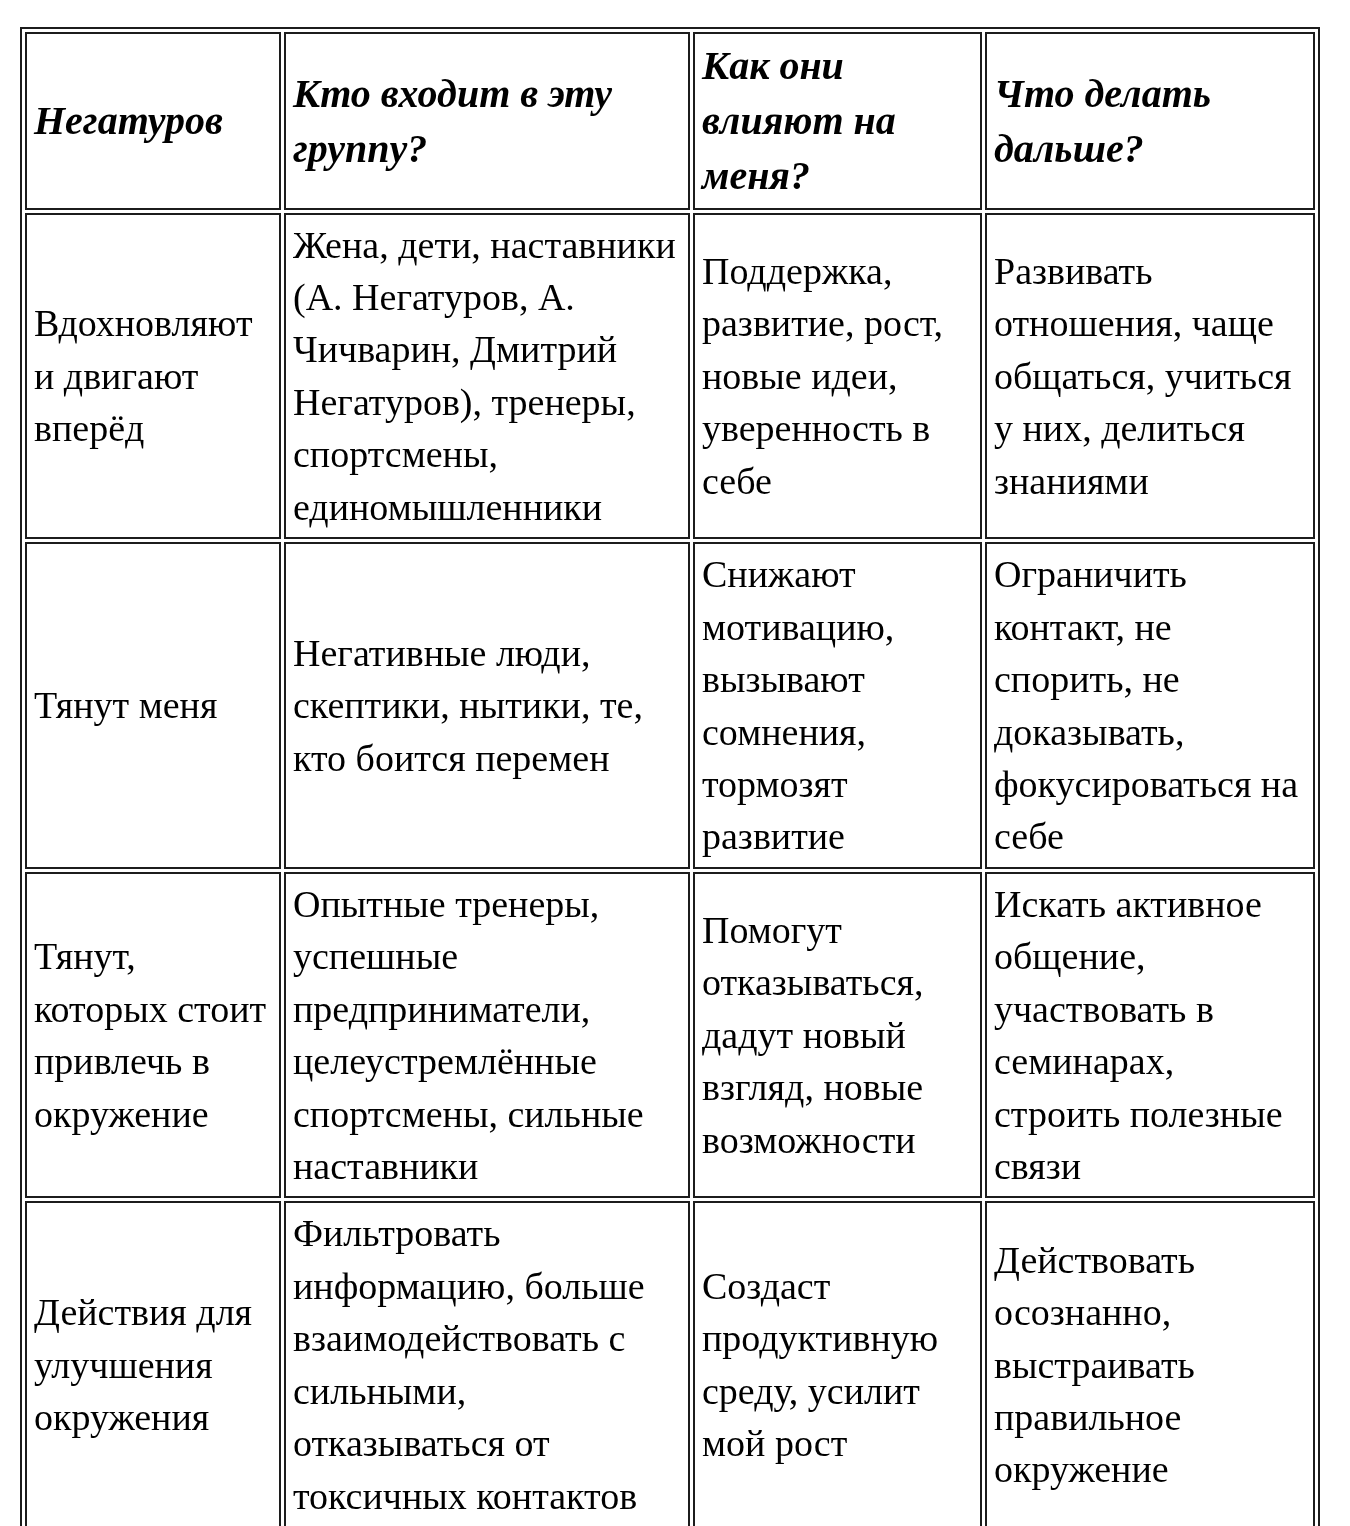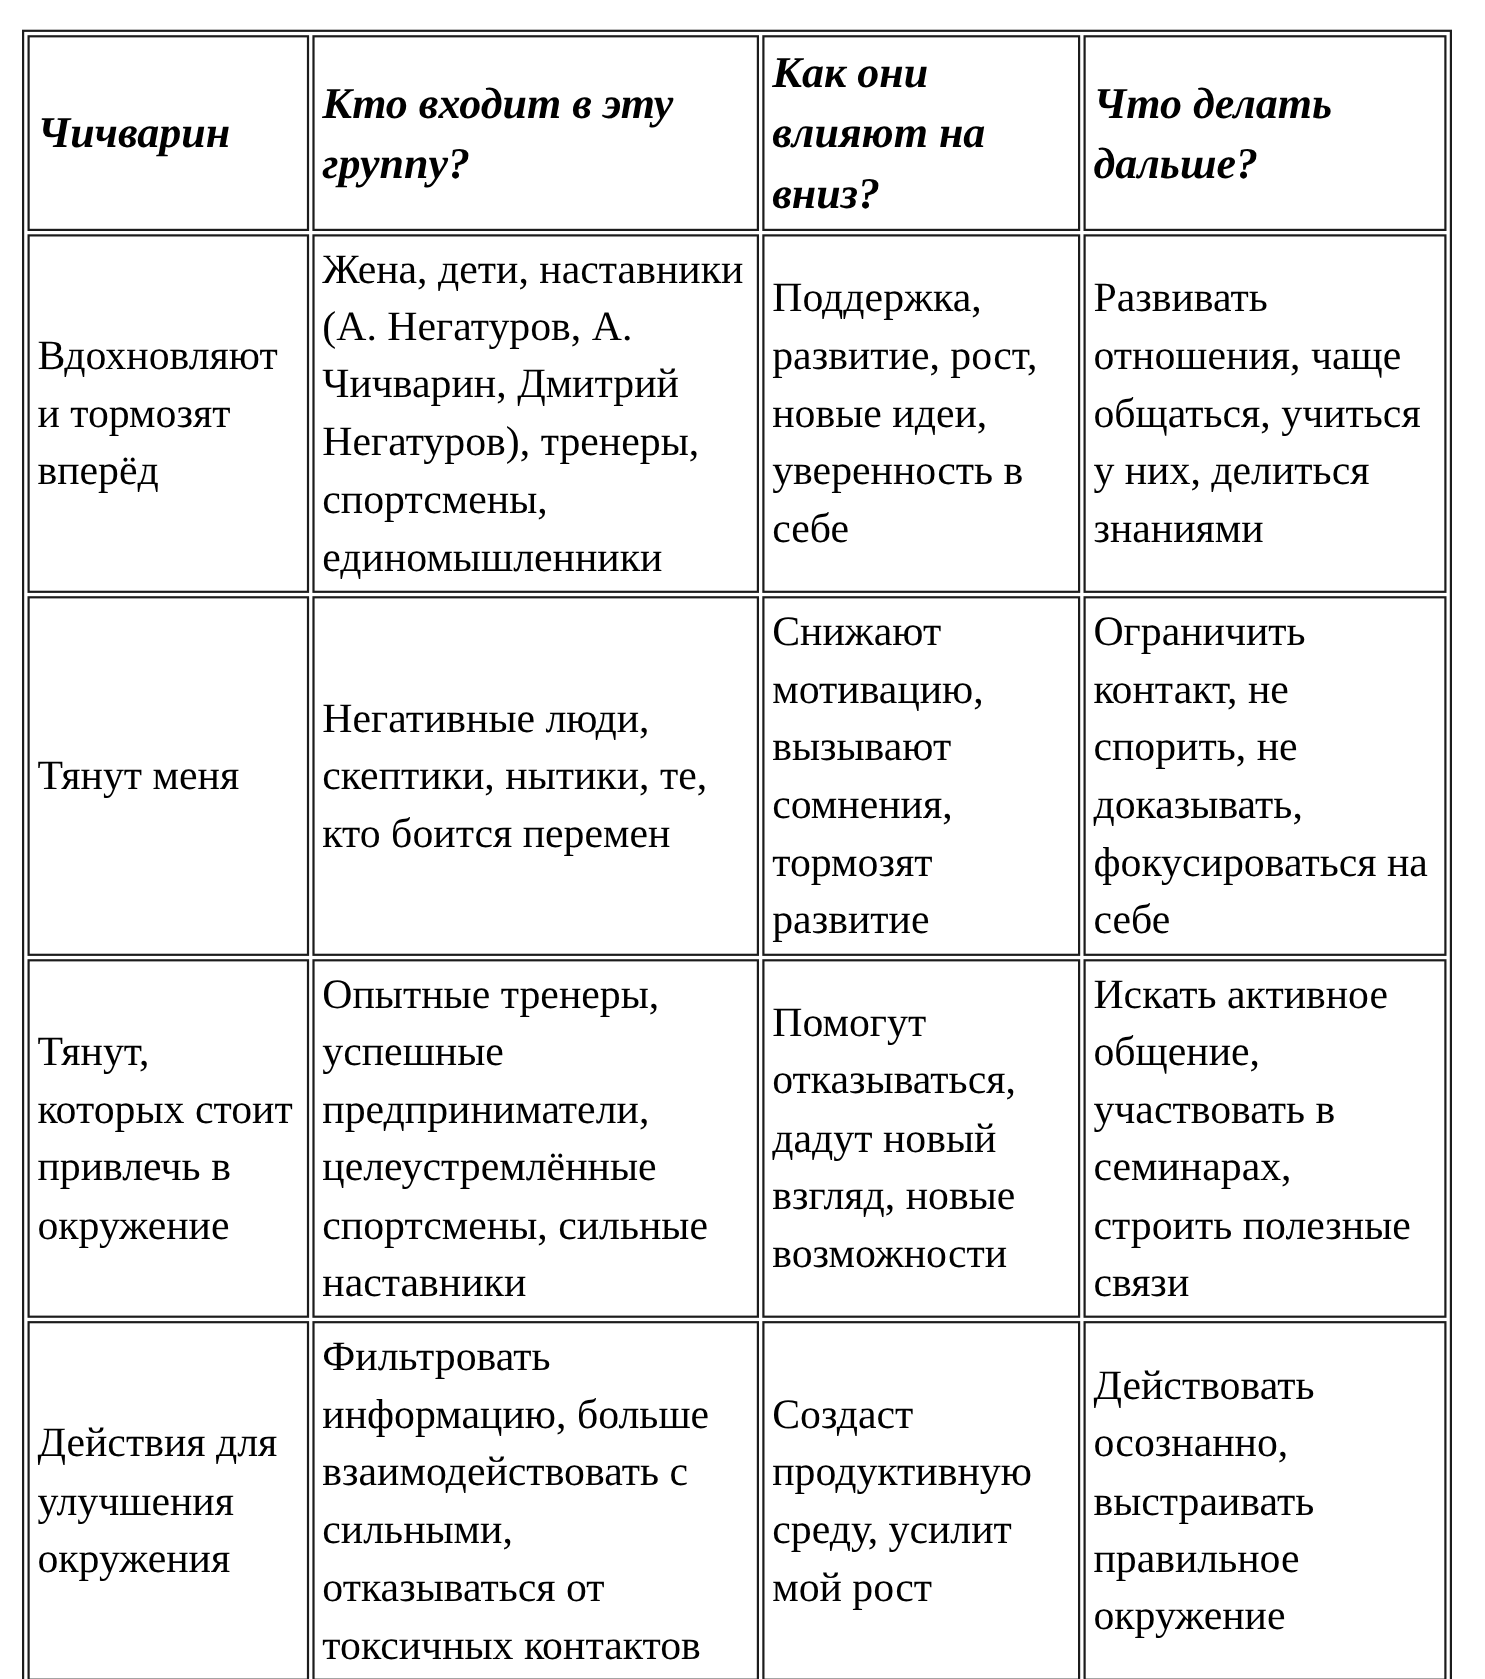--- a/index.html
+++ b/index.html
@@ -57,29 +57,29 @@
 <div class="page">
   <table class="env-table">
     <colgroup>
       <col class="c1">
       <col class="c2">
       <col class="c3">
       <col class="c4">
     </colgroup>
     <thead>
       <tr>
-        <th>Чичварин</th>
+        <th>Негатуров</th>
         <th>Кто входит в эту группу?</th>
-        <th>Как они влияют на вниз?</th>
+        <th>Как они влияют на меня?</th>
         <th>Что делать дальше?</th>
       </tr>
     </thead>
     <tbody>
       <tr>
-        <td>Вдохновляют и тормозят вперёд</td>
+        <td>Вдохновляют и двигают вперёд</td>
         <td>Жена, дети, наставники (А. Негатуров, А. Чичварин, Дмитрий Негатуров), тренеры, спортсмены, единомышленники</td>
         <td>Поддержка, развитие, рост, новые идеи, уверенность в себе</td>
         <td>Развивать отношения, чаще общаться, учиться у них, делиться знаниями</td>
       </tr>
       <tr>
         <td>Тянут меня</td>
         <td>Негативные люди, скептики, нытики, те, кто боится перемен</td>
         <td>Снижают мотивацию, вызывают сомнения, тормозят развитие</td>
         <td>Ограничить контакт, не спорить, не доказывать, фокусироваться на себе</td>
       </tr>

